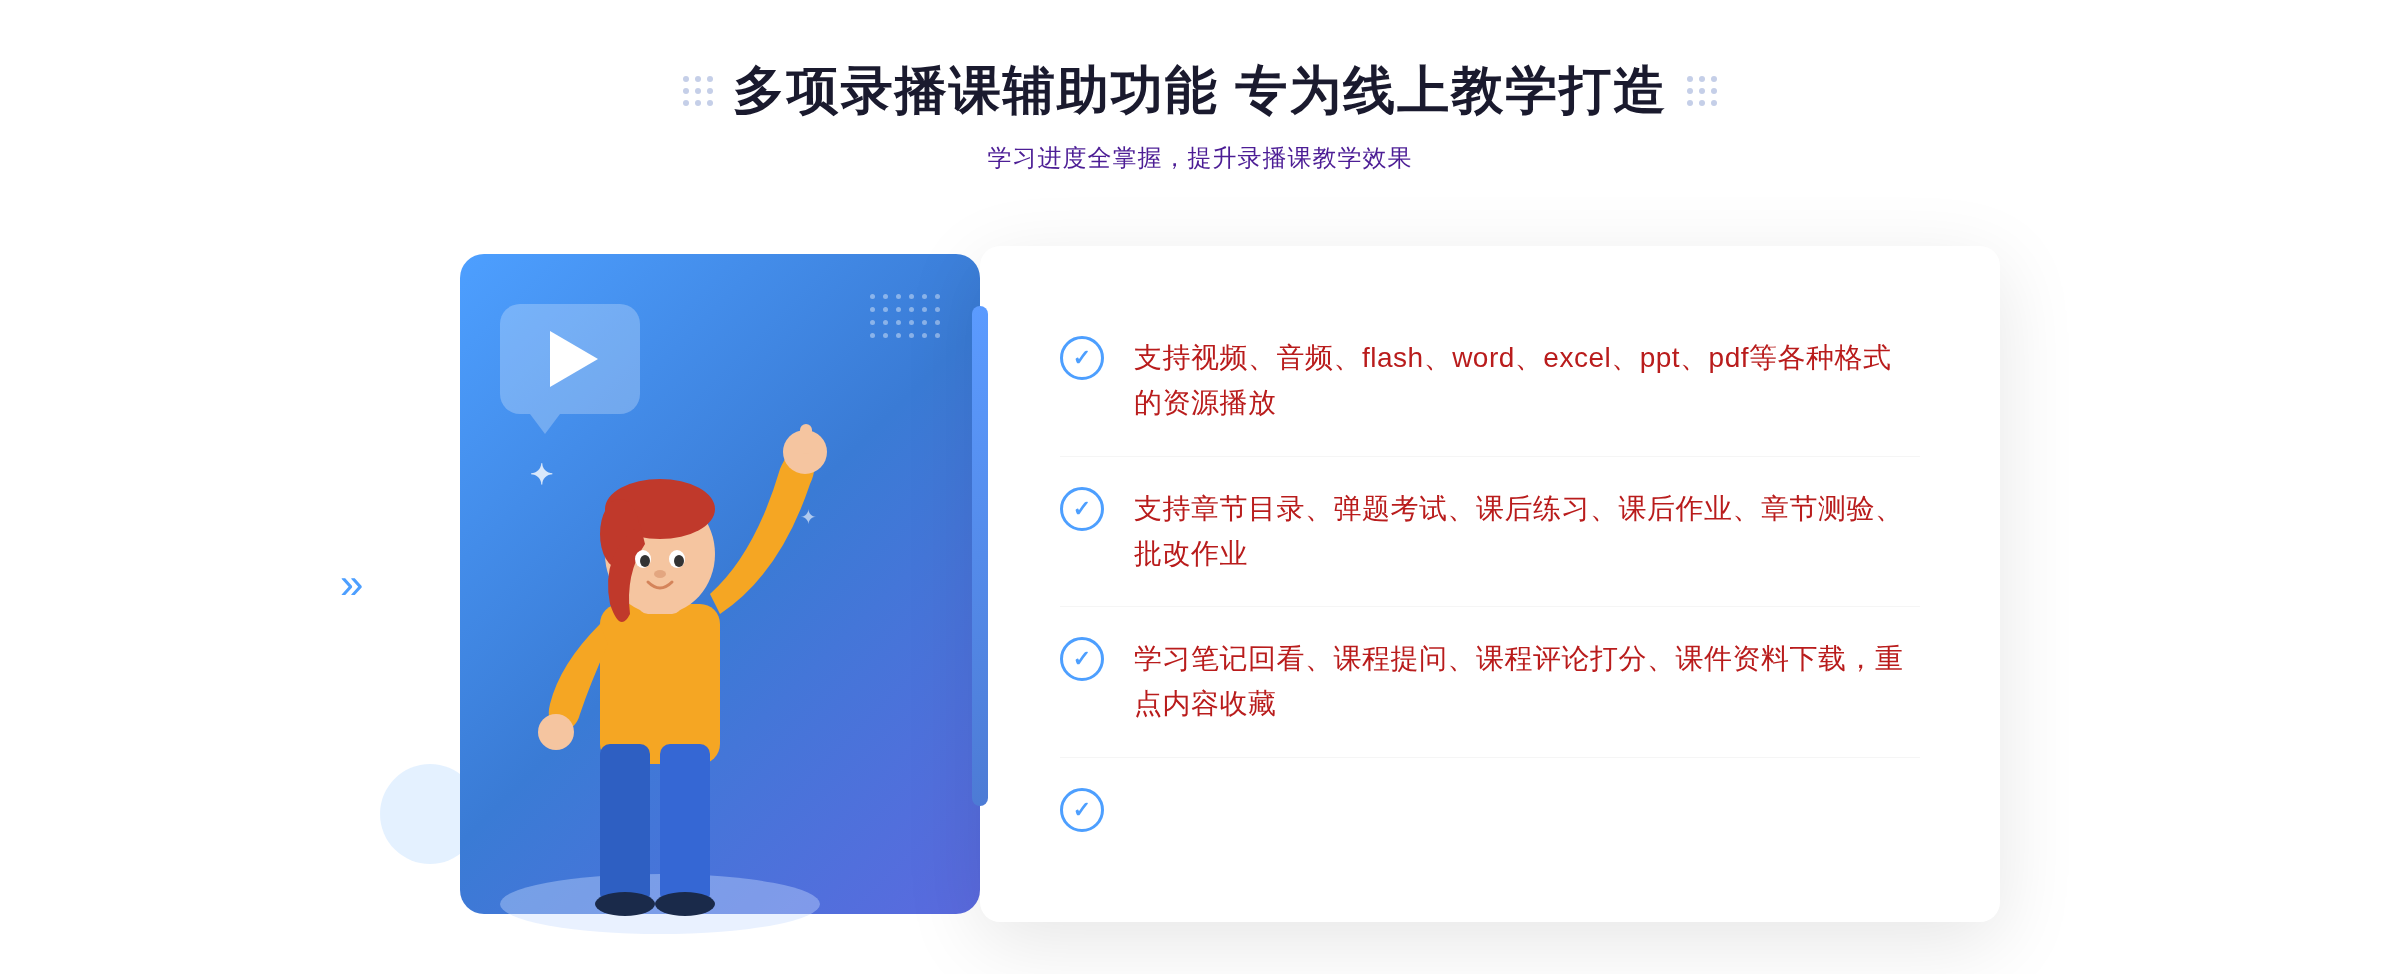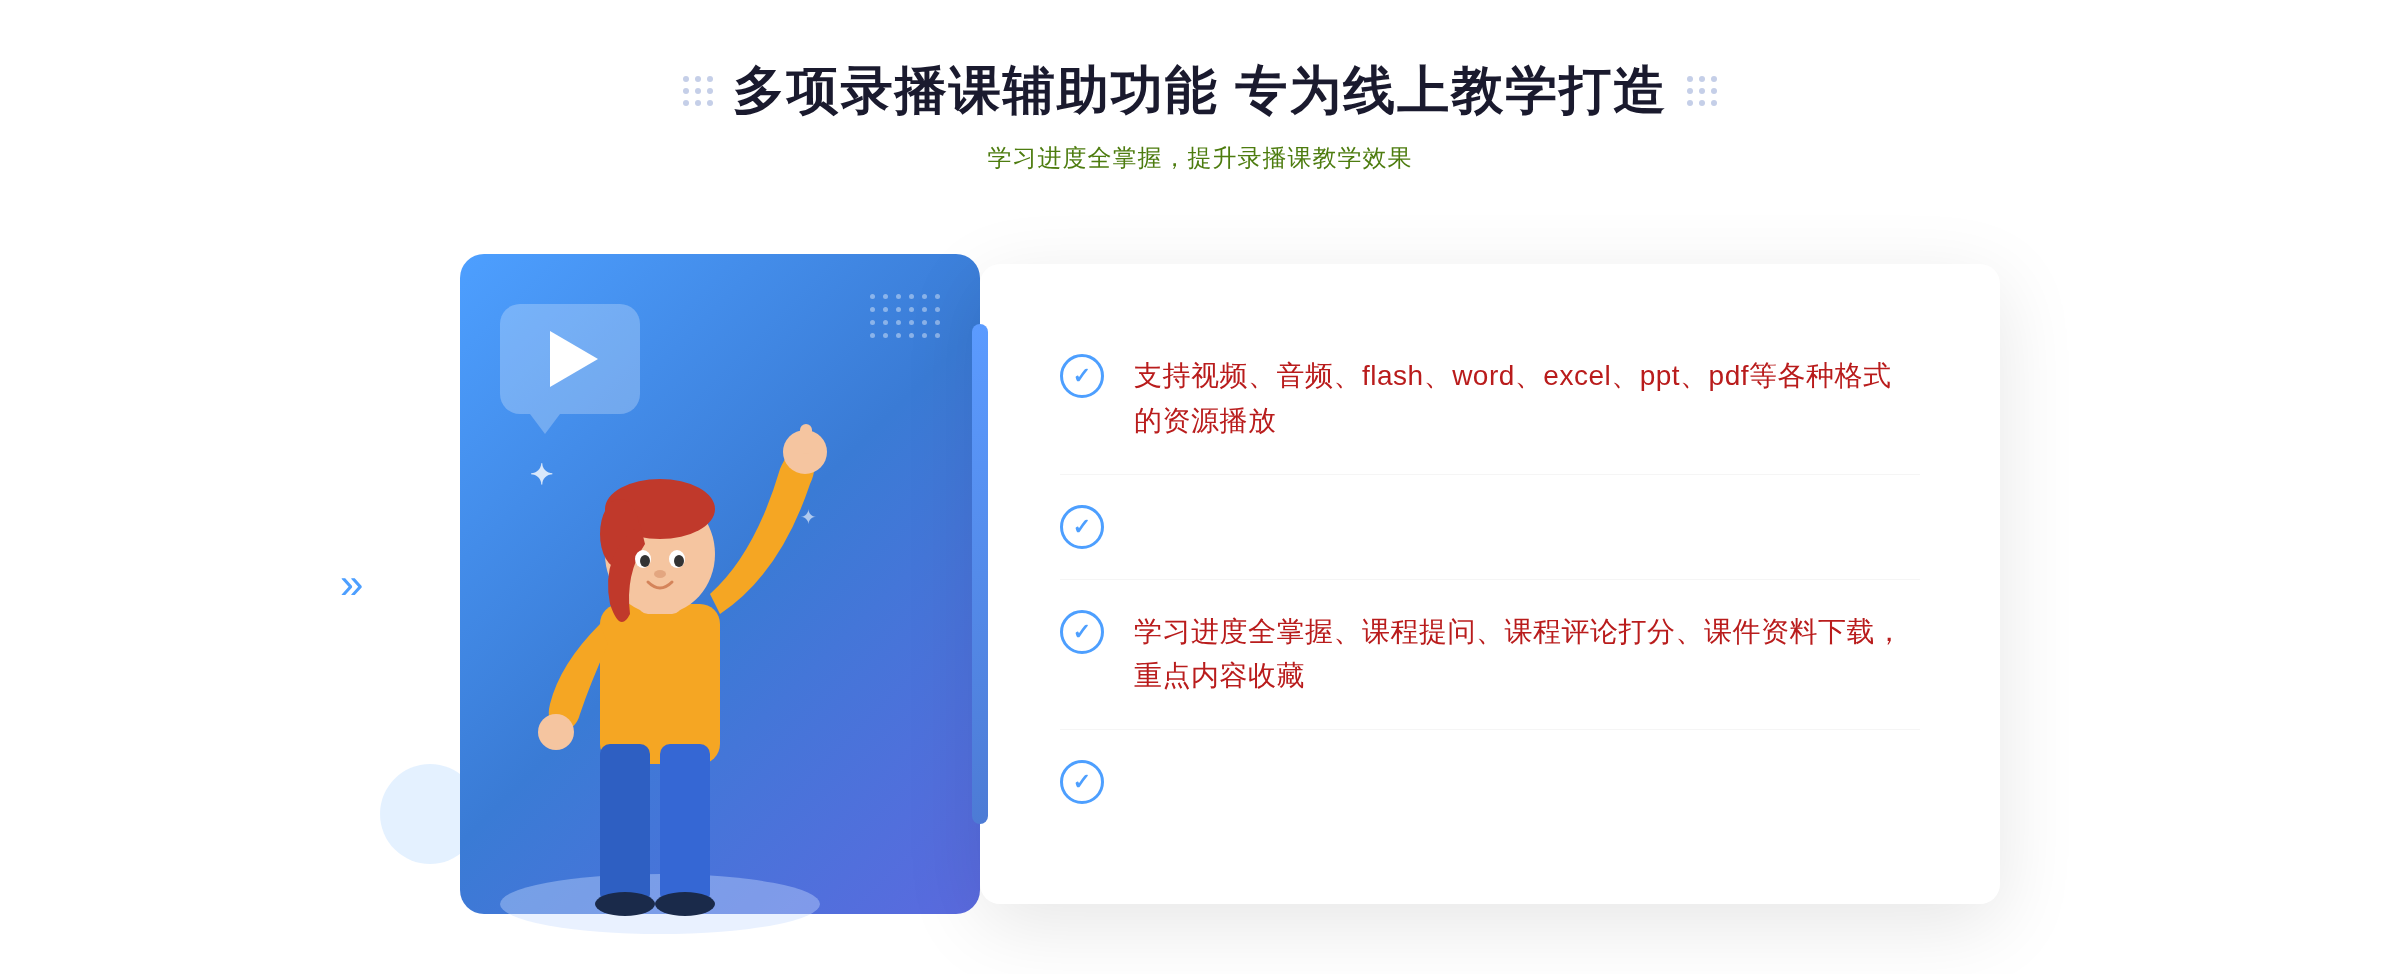--- a/index.html
+++ b/index.html
@@ -65,21 +65,21 @@
 
     .main-title {
       font-size: 52px;
       font-weight: 700;
       color: #1a1a2e;
       letter-spacing: 2px;
     }
 
     .subtitle {
       font-size: 24px;
-      color: #4d7c0f;
+      color: #4c1d95;
       letter-spacing: 1px;
     }
 
     
     .content-area {
       display: flex;
       align-items: center;
       gap: 0;
       position: relative;
       width: 1600px;
@@ -405,27 +405,28 @@
         <div class="check-circle">
           <span class="check-mark">✓</span>
         </div>
         <span class="feature-text">支持视频、音频、flash、word、excel、ppt、pdf等各种格式的资源播放</span>
       </div>
 
       <div class="feature-item">
         <div class="check-circle">
           <span class="check-mark">✓</span>
         </div>
+        <span class="feature-text">支持章节目录、弹题考试、课后练习、课后作业、章节测验、批改作业</span>
       </div>
 
       <div class="feature-item">
         <div class="check-circle">
           <span class="check-mark">✓</span>
         </div>
-        <span class="feature-text">学习进度全掌握、课程提问、课程评论打分、课件资料下载，重点内容收藏</span>
+        <span class="feature-text">学习笔记回看、课程提问、课程评论打分、课件资料下载，重点内容收藏</span>
       </div>
 
       <div class="feature-item">
         <div class="check-circle">
           <span class="check-mark">✓</span>
         </div>
       </div>
 
     </div>
 

